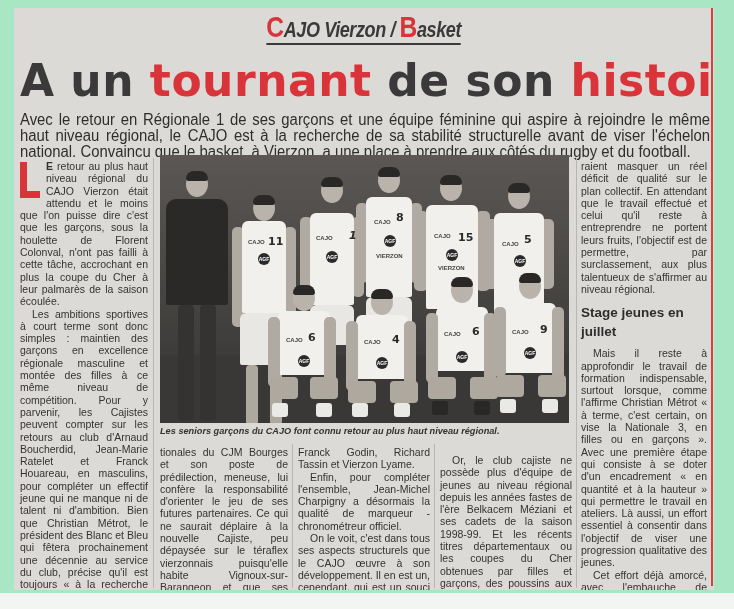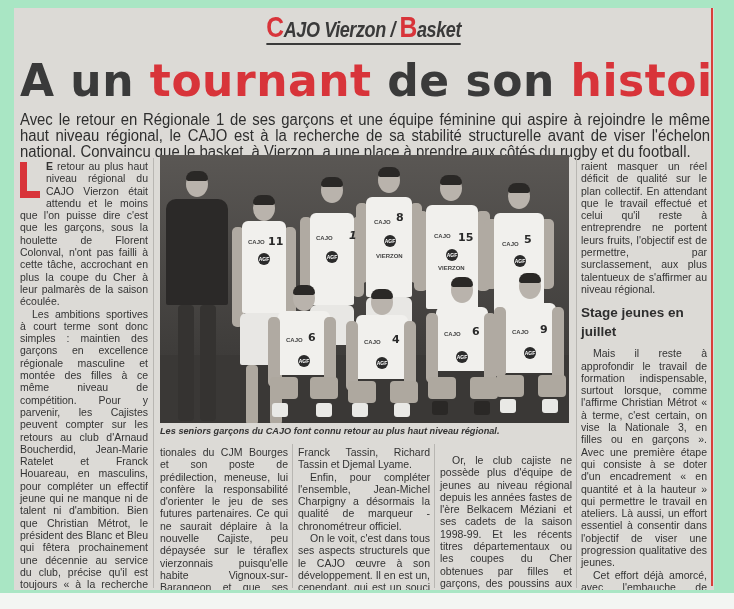--- a/index.html
+++ b/index.html
@@ -280,21 +280,21 @@
   <div class="caption">Les seniors garçons du CAJO font connu retour au plus haut niveau régional.</div>
 
   <div class="col" style="left:146px; top:438px; width:128px;">
     <p class="noindent">tionales du CJM Bourges et son poste de prédilection, meneuse, lui confère la responsabilité d'orienter le jeu de ses futures partenaires. Ce qui ne saurait déplaire à la nouvelle Cajiste, peu dépaysée sur le téraflex vierzonnais puisqu'elle habite Vignoux-sur-Barangeon et que ses études la conduisent à prendre la direction d'un lycée de la deuxième ville du Cher.</p>
 
   </div>
 
   <div class="divider" style="left:278px; top:436px; height:144px;"></div>
 
   <div class="col" style="left:284px; top:438px; width:132px;">
-    <p class="noindent">Franck Tassin, Richard Tassin et Djemal Lyame.</p>
+    <p class="noindent">Franck Godin, Richard Tassin et Vierzon Lyame.</p>
     <p>Enfin, pour compléter l'ensemble, Jean-Michel Charpigny a désormais la qualité de marqueur - chronométreur officiel.</p>
     <p>On le voit, c'est dans tous ses aspects structurels que le CAJO œuvre à son développement. Il en est un, cependant, qui est un souci permanent et un éternel recommencement : celui de la</p>
   </div>
 
   <div class="divider" style="left:420px; top:436px; height:144px;"></div>
 
   <div class="col" style="left:426px; top:438px; width:132px;">
     <p style="margin-top:8px;">Or, le club cajiste ne possède plus d'équipe de jeunes au niveau régional depuis les années fastes de l'ère Belkacem Méziani et ses cadets de la saison 1998-99. Et les récents titres départementaux ou les coupes du Cher obtenues par filles et garçons, des poussins aux cadets en passant par les minimes., ne sau-</p>
   </div>
 

